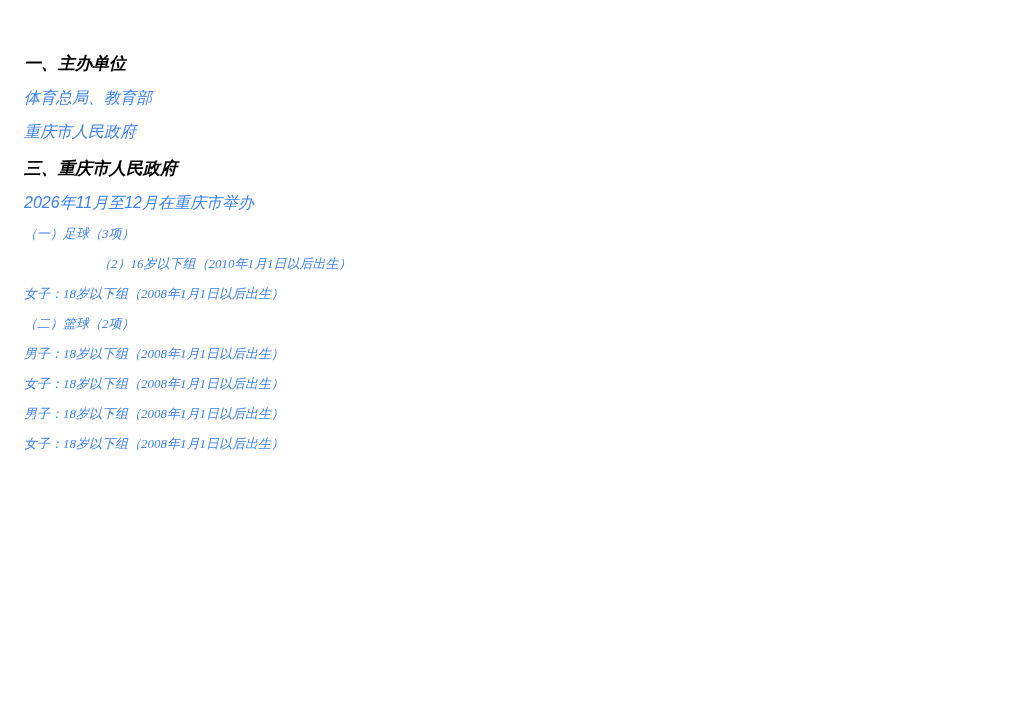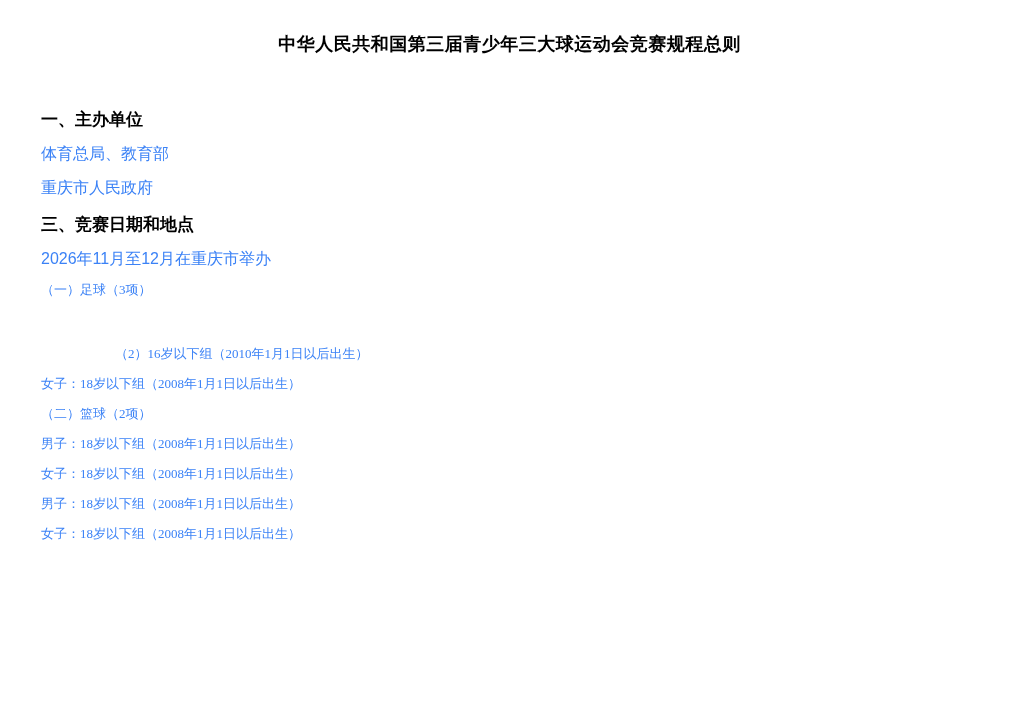--- a/index.html
+++ b/index.html
@@ -26,23 +26,24 @@
     font-weight: bold;
     font-size: 18px;
     letter-spacing: 0.5px;
     margin: 0;
     padding-top: 32px;
     padding-bottom: 0;
     font-family: "Liberation Serif", "DejaVu Serif", serif;
     color: #000000;
   }
   .body-block {
-    padding-left: 41px;
+    padding-left: 24px;
     padding-right: 28px;
     padding-top: 44px;
+    font-style: italic;
   }
   .section-head {
     font-weight: bold;
     font-size: 17px;
     line-height: 1.42;
     margin: 0;
     padding: 8px 0 4px 0;
     color: #000000;
     font-family: "Liberation Serif", "DejaVu Serif", serif;
   }
@@ -53,40 +54,38 @@
     padding: 6px 0 5px 0;
     color: #3b82f6;
     font-family: "Liberation Sans", "DejaVu Sans", sans-serif;
   }
   .para.serifish {
     font-family: "Liberation Serif", "DejaVu Serif", serif;
     font-size: 13px;
   }
   .para.indent-2 {
     padding-left: 74px;
-    margin-top: 34px;
   }
 </style>
 </head>
 <body>
 
 <div class="page">
 
-  <h1 class="doc-title">中华人民共和国第三届青少年三大球运动会竞赛规程总则</h1>
 
   <div class="body-block">
 
     <p class="section-head">一、主办单位</p>
 
     <p class="para">体育总局、教育部</p>
 
 
     <p class="para">重庆市人民政府</p>
 
-    <p class="section-head">三、竞赛日期和地点</p>
+    <p class="section-head">三、重庆市人民政府</p>
 
     <p class="para">2026年11月至12月在重庆市举办</p>
 
 
     <p class="para serifish">（一）足球（3项）</p>
 
 
     <p class="para serifish indent-2">（2）16岁以下组（2010年1月1日以后出生）</p>
 
     <p class="para serifish">女子：18岁以下组（2008年1月1日以后出生）</p>

